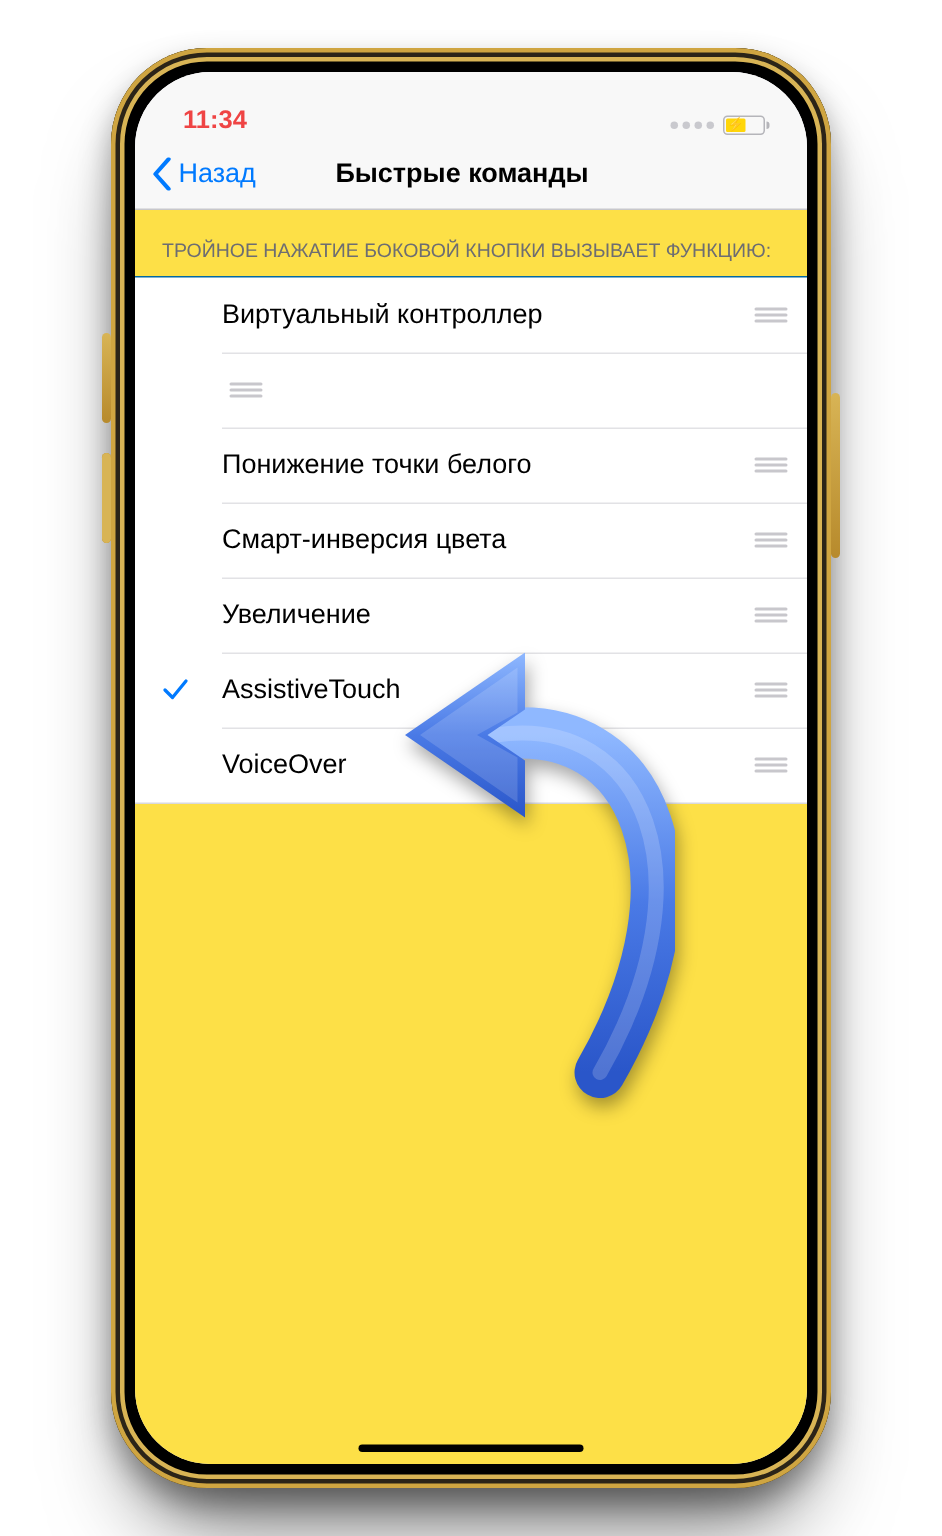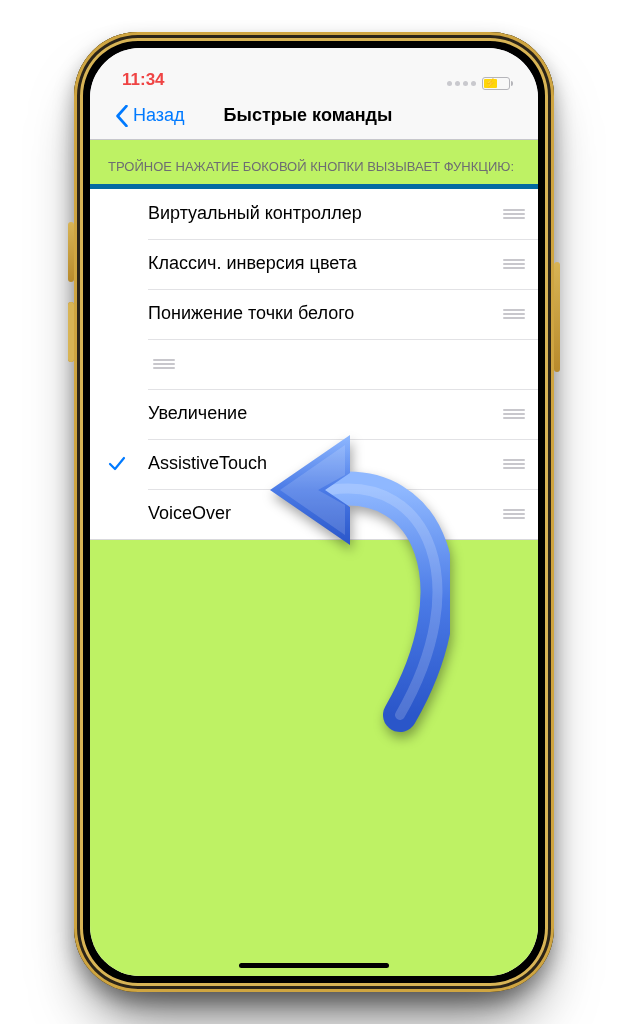--- a/index.html
+++ b/index.html
@@ -163,51 +163,51 @@
     display: flex;
     align-items: center;
     position: relative;
     z-index: 3;
   }
   .back {
     display: flex;
     align-items: center;
     color: #007aff;
     font-size: 18px;
-    padding-left: 25px;
+    padding-left: 11px;
     gap: 4px;
   }
   .back svg { width: 14px; height: 22px; }
   .nav-title {
     position: absolute;
     left: 0; right: 12px;
     text-align: center;
     font-size: 18px;
     font-weight: 600;
     color: #000;
     pointer-events: none;
   }
 
   
   .content {
     height: calc(100% - 92px);
     overflow: hidden;
-    background: #bef264;
+    background: #fde047;
     position: relative;
   }
   .section-header {
     padding: 18px 18px 8px 18px;
     font-size: 13px;
     color: #6d6d72;
     text-transform: uppercase;
     line-height: 1.35;
   }
   .list {
     background: #fff;
-    border-top: 5px solid #0369a1;
+    border-top: 1px solid #0369a1;
     border-bottom: 1px solid #d9d9dc;
   }
   .row {
     display: flex;
     align-items: center;
     height: 50px;
     padding-left: 18px;
     position: relative;
   }
   .row + .row::before {
@@ -305,41 +305,41 @@
           <span class="row-label">Виртуальный контроллер</span>
           <span class="reorder">
               <span></span>
               <span></span>
               <span></span>
             </span>
         </div>
 
         <div class="row">
           <span class="check-slot"></span>
-          <span class="row-label">Классич. инверсия цвета</span>
           <span class="reorder">
               <span></span>
               <span></span>
               <span></span>
             </span>
         </div>
 
         <div class="row">
           <span class="check-slot"></span>
           <span class="row-label">Понижение точки белого</span>
           <span class="reorder">
               <span></span>
               <span></span>
               <span></span>
             </span>
         </div>
 
 
         <div class="row">
           <span class="check-slot"></span>
+          <span class="row-label">Смарт-инверсия цвета</span>
           <span class="reorder">
               <span></span>
               <span></span>
               <span></span>
             </span>
         </div>
 
         <div class="row">
           <span class="check-slot"></span>
           <span class="row-label">Увеличение</span>

